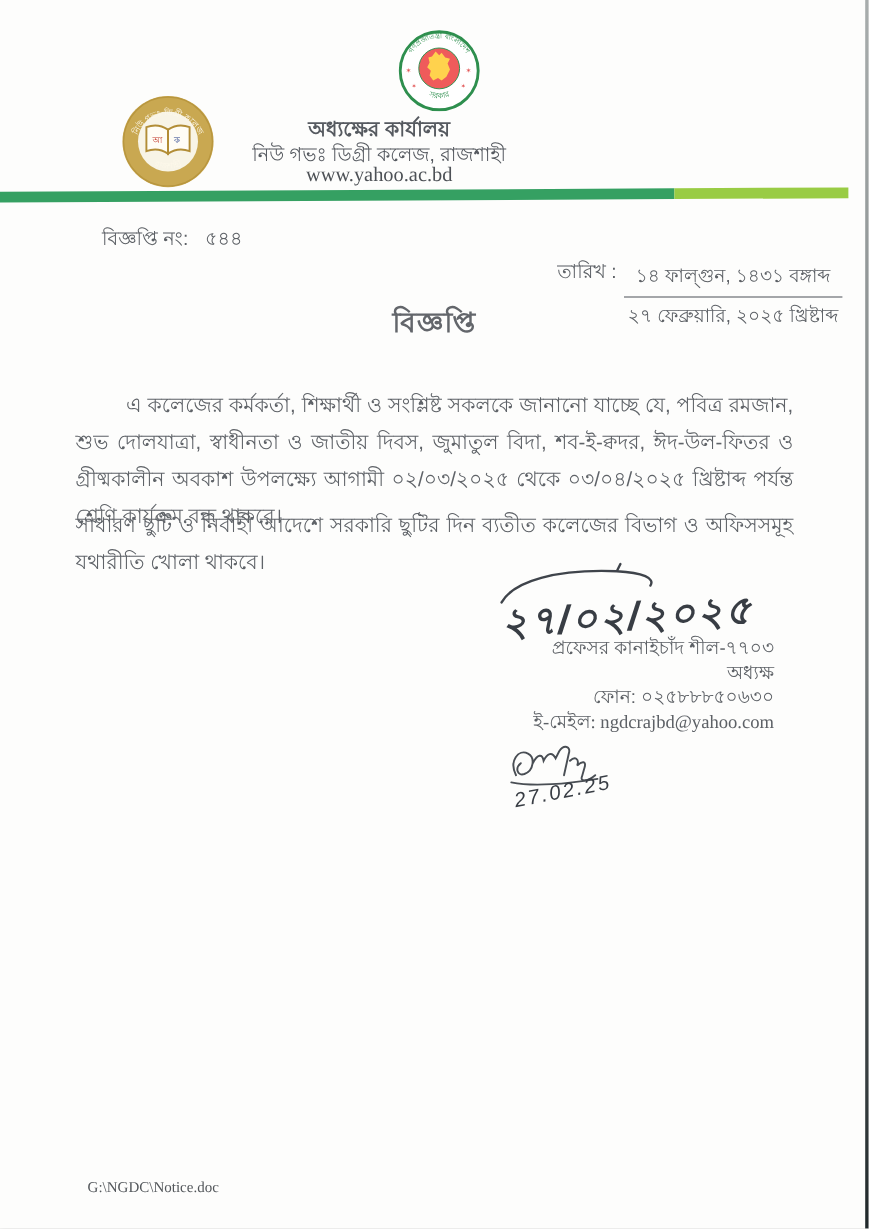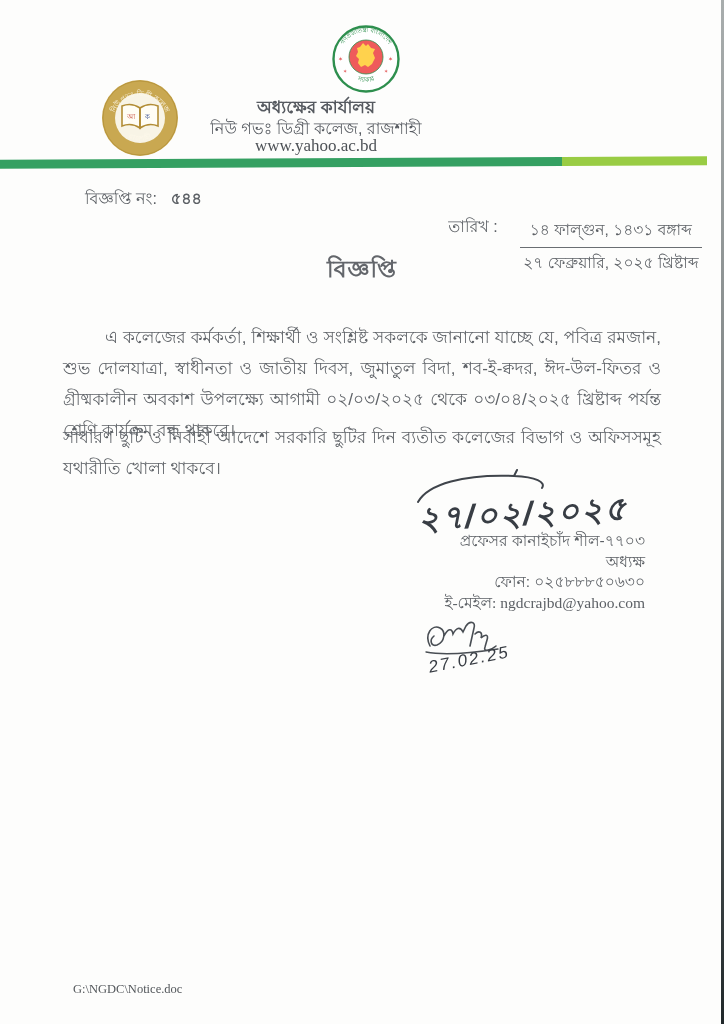--- a/index.html
+++ b/index.html
@@ -15,23 +15,23 @@
   .office{top:94px;font-size:17px;font-weight:bold;color:#565a60;}
   .college{top:116px;font-size:16px;color:#565a60;}
   .website{top:136px;font-size:17px;font-family:"Liberation Serif",serif;color:#4d5156;}
   .logo{left:100px;top:78px;width:80px;height:80px;}
   
   .bar{left:0;top:158px;width:707px;height:9px;display:flex;transform:rotate(-0.3deg);}
   .bar-dark{width:562px;height:100%;}
   .bar-light{width:145px;height:100%;}
   
   .notice-no{left:85px;top:186px;font-size:16px;color:#5d6166;}
-  .notice-no b{font-weight:bold;margin-left:14px;}
+  .notice-no b{font-weight:normal;margin-left:14px;}
   .date-block{right:22px;top:178px;display:flex;align-items:center;}
-  .date-label{font-size:16px;color:#5d6166;margin-right:22px;white-space:nowrap;}
+  .date-label{font-size:16px;color:#5d6166;margin-right:6px;white-space:nowrap;}
   .date-frac{display:inline-block;text-align:center;margin-top:40px;}
   .date-top{font-size:15.5px;padding:0 10px 3px 10px;border-bottom:1.3px solid #6a6e72;}
   .date-bottom{font-size:15.5px;padding-top:3px;}
   
   .title{left:0;width:724px;top:251px;text-align:center;font-size:23px;font-weight:600;color:#63666b;letter-spacing:1px;}
   
   .para{left:63px;width:598px;font-size:17px;line-height:31px;text-align:justify;color:#5f6368;}
   .p1{top:322px;text-indent:42px;}
   .p2{top:422px;text-indent:0;}
   

